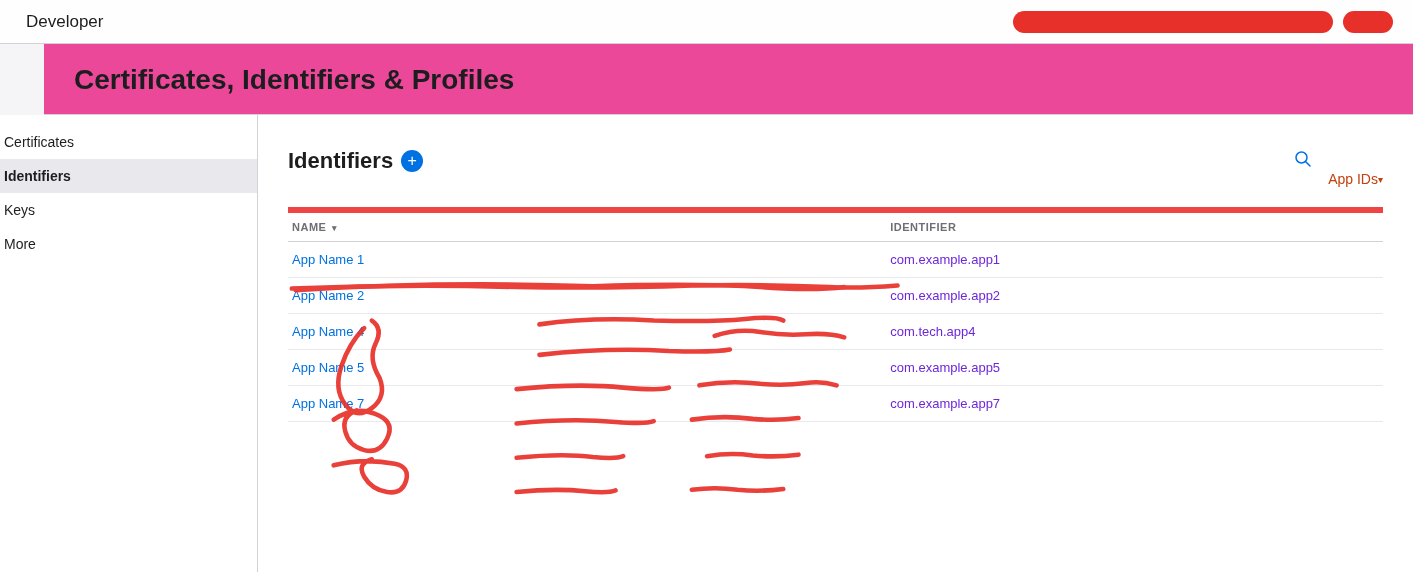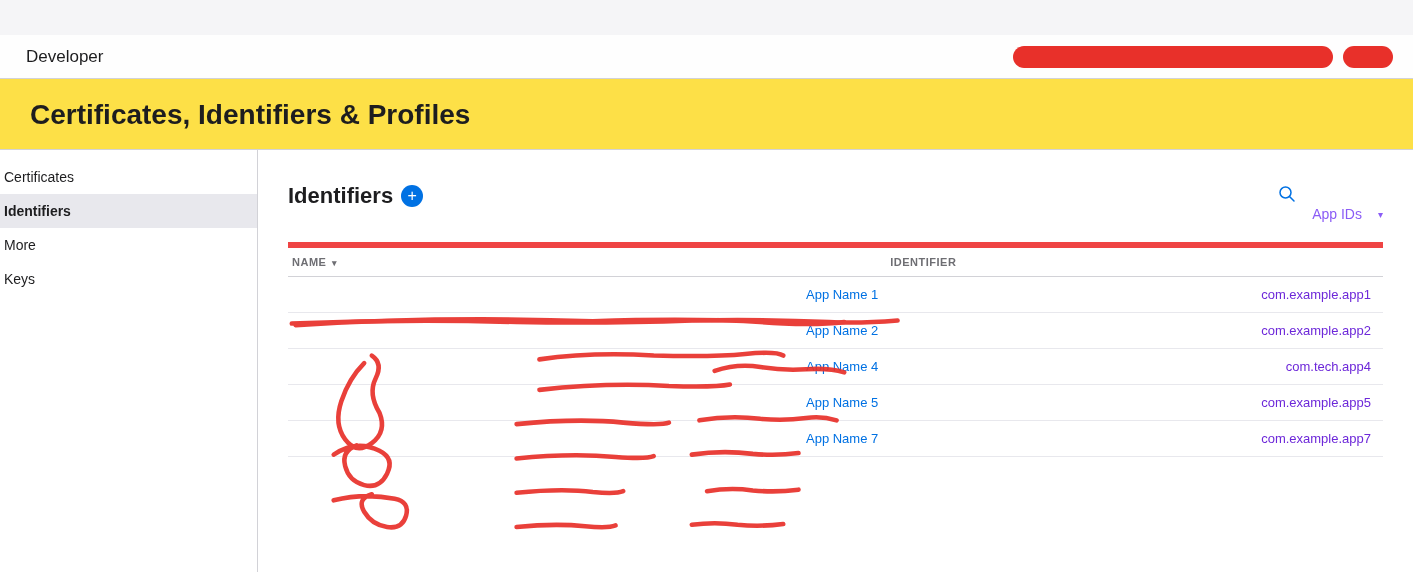--- a/index.html
+++ b/index.html
@@ -8,21 +8,20 @@
     
     .top-nav {
       background: rgba(255,255,255,0.85);
       backdrop-filter: blur(10px);
       border-bottom: 1px solid #d2d2d7;
       height: 44px;
       display: flex;
       align-items: center;
       padding: 0 20px;
       position: relative;
-      margin-top: 35px;
     }
     .apple-logo {
       font-size: 18px;
       margin-right: 6px;
     }
     .developer-label {
       font-size: 17px;
       font-weight: 500;
       color: #1d1d1f;
     }
@@ -43,23 +42,24 @@
     }
     .nav-btn-red {
       background: #e8302a;
       border-radius: 12px;
       height: 22px;
       width: 50px;
     }
 
     
     .page-header {
-      background: #fde047;
+      background: #ec4899;
       border-bottom: 1px solid #d2d2d7;
       padding: 20px 30px 18px;
+      margin-left: 44px;
     }
     .page-title {
       font-size: 28px;
       font-weight: 700;
       color: #1d1d1f;
     }
 
     
     .main-layout {
       display: flex;
@@ -130,26 +130,26 @@
       display: flex;
       align-items: center;
       gap: 16px;
     }
     .search-icon-btn {
       color: #0071e3;
       font-size: 18px;
       cursor: pointer;
     }
     .app-ids-btn {
-      color: #8b5cf6;
+      color: #c2410c;
       font-size: 14px;
       cursor: pointer;
       display: flex;
       align-items: center;
-      gap: 16px;
+      gap: 0;
       margin-top: 36px;
     }
     .chevron {
       font-size: 10px;
     }
 
     
     .identifiers-table {
       width: 100%;
       border-collapse: collapse;
@@ -172,21 +172,20 @@
       padding-left: 4px;
       width: 55%;
     }
     .sort-arrow {
       font-size: 9px;
       margin-left: 2px;
       color: #6e6e73;
     }
     .table-body tr {
       border-bottom: 1px solid #e8e8ed;
-      text-align: right;
     }
     .table-body td {
       padding: 10px 12px 10px 0;
       font-size: 13px;
       color: #6d28d9;
     }
     .table-body td:first-child {
       padding-left: 4px;
       color: #0071e3;
     }
@@ -229,22 +228,22 @@
 
 <div class="page-header">
   <h1 class="page-title">Certificates, Identifiers &amp; Profiles</h1>
 </div>
 
 <div class="main-layout">
 
   <nav class="sidebar">
     <a class="sidebar-item">Certificates</a>
     <a class="sidebar-item active">Identifiers</a>
+    <a class="sidebar-item">Keys</a>
     <a class="sidebar-item">More</a>
-    <a class="sidebar-item">Keys</a>
   </nav>
 
   <div class="content">
     <div class="identifiers-header">
       <div class="identifiers-title-row">
         <h2 class="identifiers-title">Identifiers</h2>
         <div class="add-btn">+</div>
       </div>
       <div class="header-right">
         <div class="search-icon-btn">

